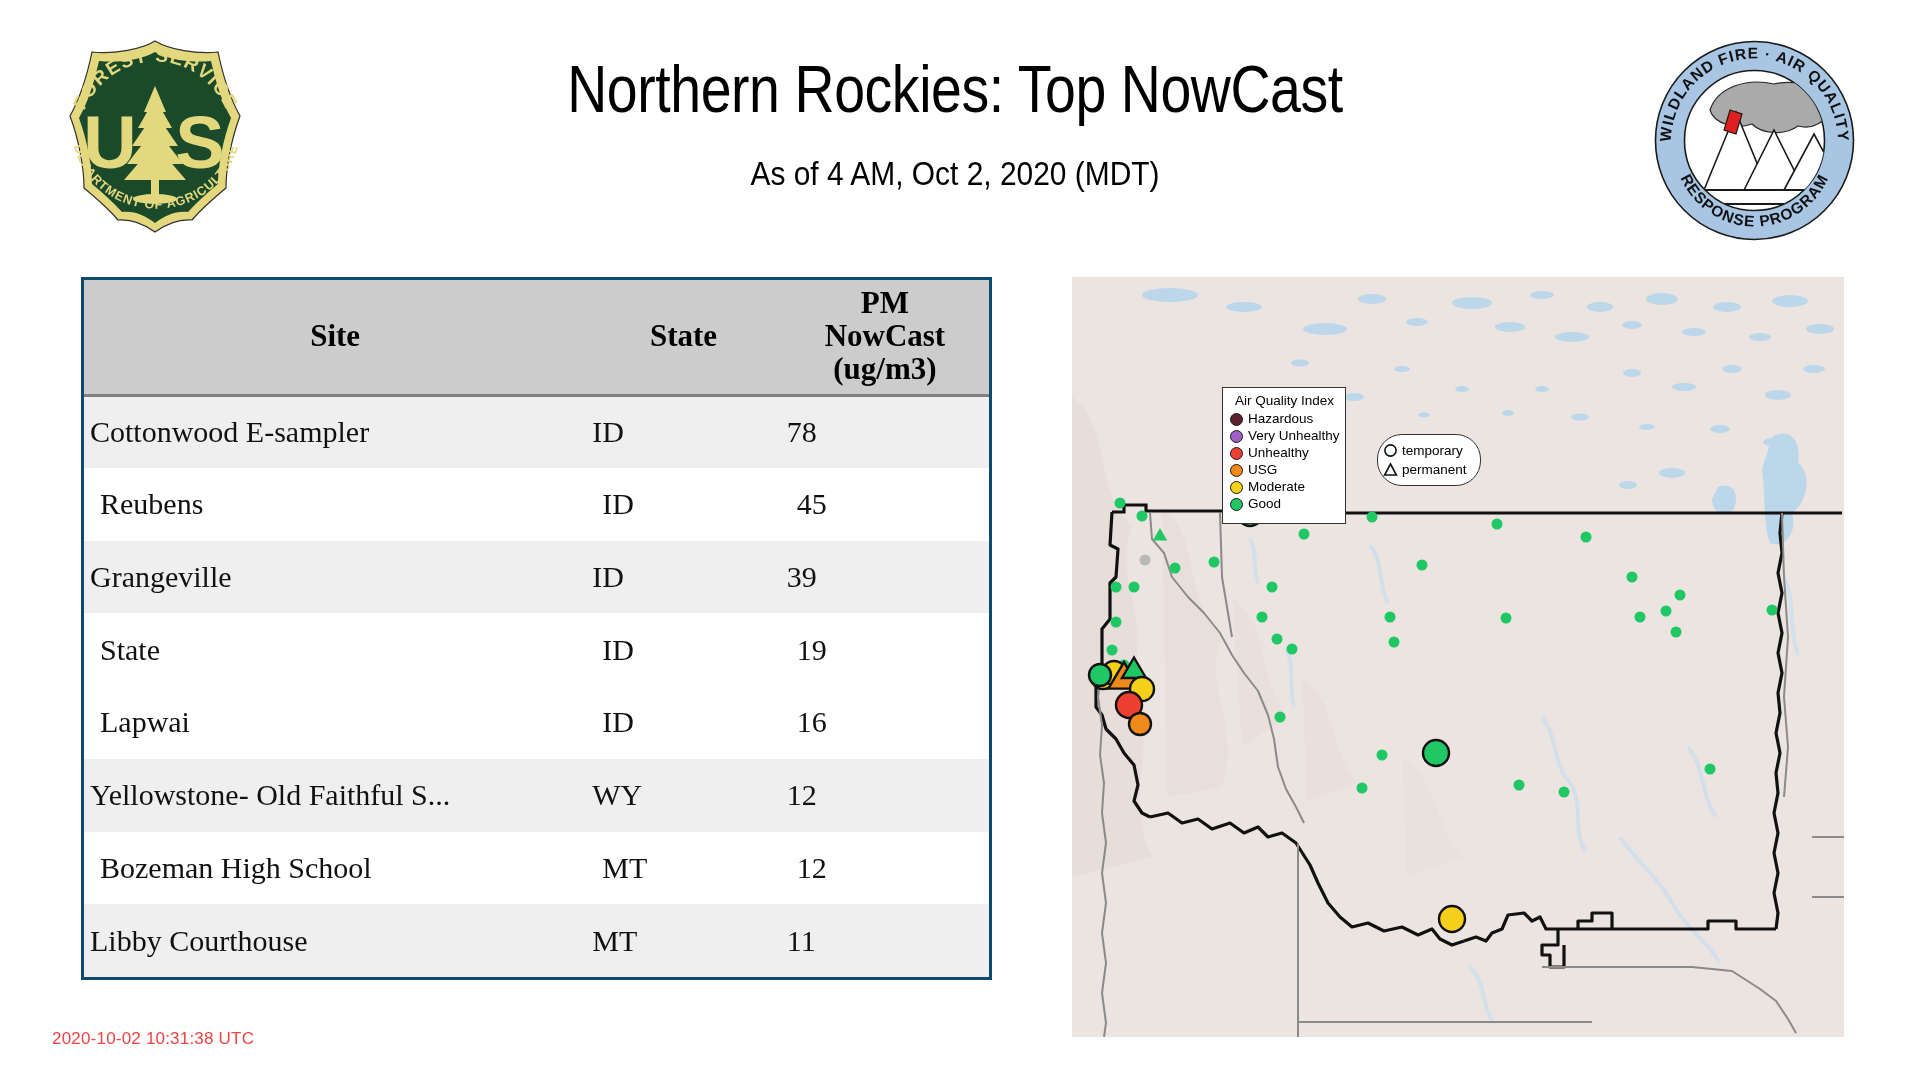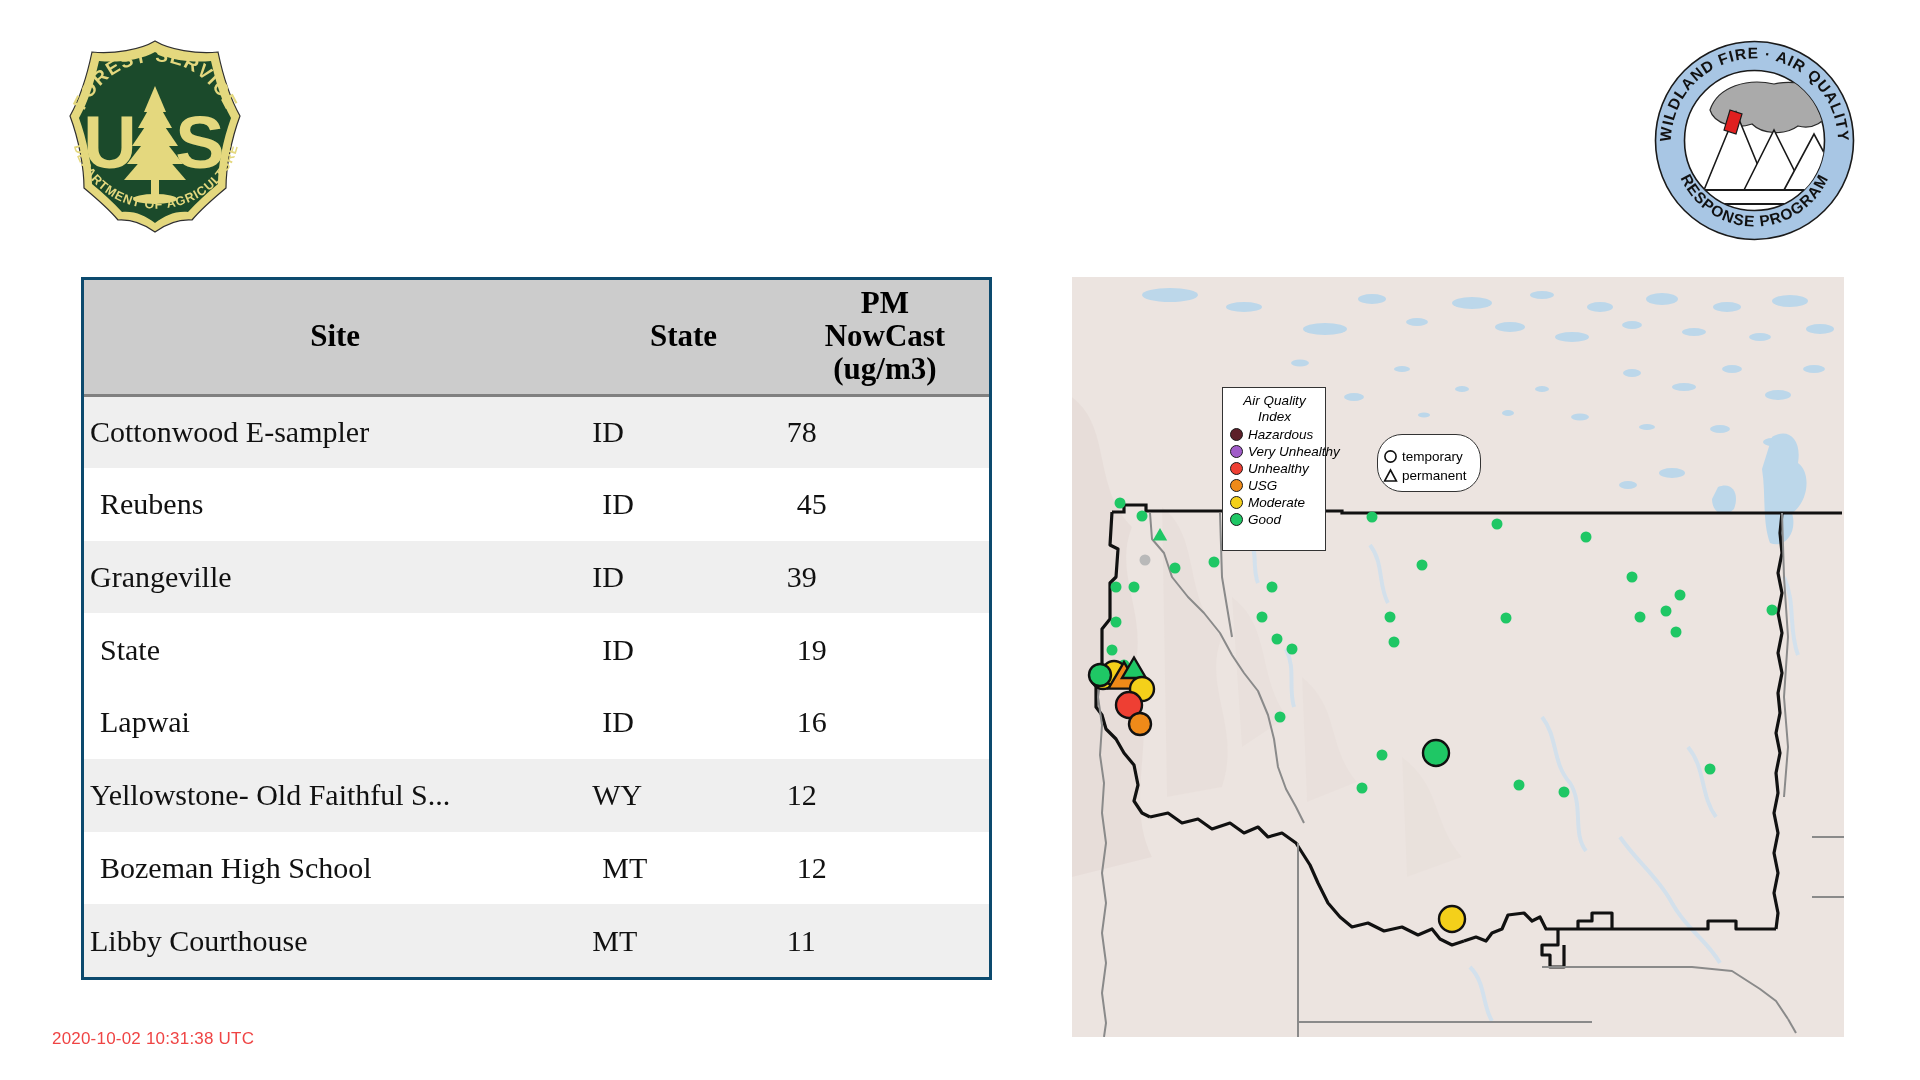--- a/index.html
+++ b/index.html
@@ -107,37 +107,37 @@
   
   .map-legend-box {
     position: absolute;
     background: #ffffff;
     border: 1.5px solid #333;
     font-family: "Liberation Sans", sans-serif;
     color: #000;
   }
   #aqi-legend {
     left: 150px; top: 110px;
-    width: 104px; padding: 5px 6px 22px 7px; font-style: italic;
+    width: 124px; padding: 5px 6px 10px 7px;
   }
   #aqi-legend .legend-title {
     font-size: 13.5px; text-align: center; margin-bottom: 2px; line-height: 1.15;
   }
   #aqi-legend .legend-row {
     display: flex; align-items: center; gap: 5px; height: 17px;
   }
   #aqi-legend .swatch {
     width: 13px; height: 13px; border-radius: 50%;
     border: 1.3px solid #1a1a1a; flex: none;
   }
   #aqi-legend .legend-label { font-size: 13.5px; line-height: 1; white-space: nowrap; }
 
   #symbol-legend {
     left: 305px; top: 157px;
-    width: 104px; padding: 12px 6px 6px 5px; border-radius: 25px;
+    width: 104px; padding: 6px 6px 6px 5px; border-radius: 25px;
   }
   #symbol-legend .sym-row { display: flex; align-items: center; gap: 4px; height: 19px; }
   #symbol-legend .sym-label { font-size: 13.5px; line-height: 1; white-space: nowrap; }
   .sym-glyph { width: 15px; height: 15px; flex: none; }
 </style>
 </head>
 <body>
 
 <div id="page">
 
@@ -222,20 +222,24 @@
       </g>
       <text font-family="Liberation Sans, sans-serif" font-size="15.5" font-weight="600" fill="#111" letter-spacing="1.0">
         <textPath href="#wfTop" startOffset="50%" text-anchor="middle">WILDLAND FIRE · AIR QUALITY</textPath>
       </text>
       <text font-family="Liberation Sans, sans-serif" font-size="15.5" font-weight="600" fill="#111" letter-spacing="1.0">
         <textPath href="#wfBot" startOffset="50%" text-anchor="middle">RESPONSE PROGRAM</textPath>
       </text>
     </svg>
   </div>
 
+  <div id="title-block">
+    <div id="main-title">Northern Rockies: Top NowCast</div>
+    <div id="subtitle">As of  4 AM, Oct  2, 2020 (MDT)</div>
+  </div>
 
   <div id="data-table-wrap">
     <table id="nowcast-table">
       <colgroup>
         <col class="c-site">
           <col class="c-state">
           <col class="c-pm">
       </colgroup>
       <thead>
         <tr>

